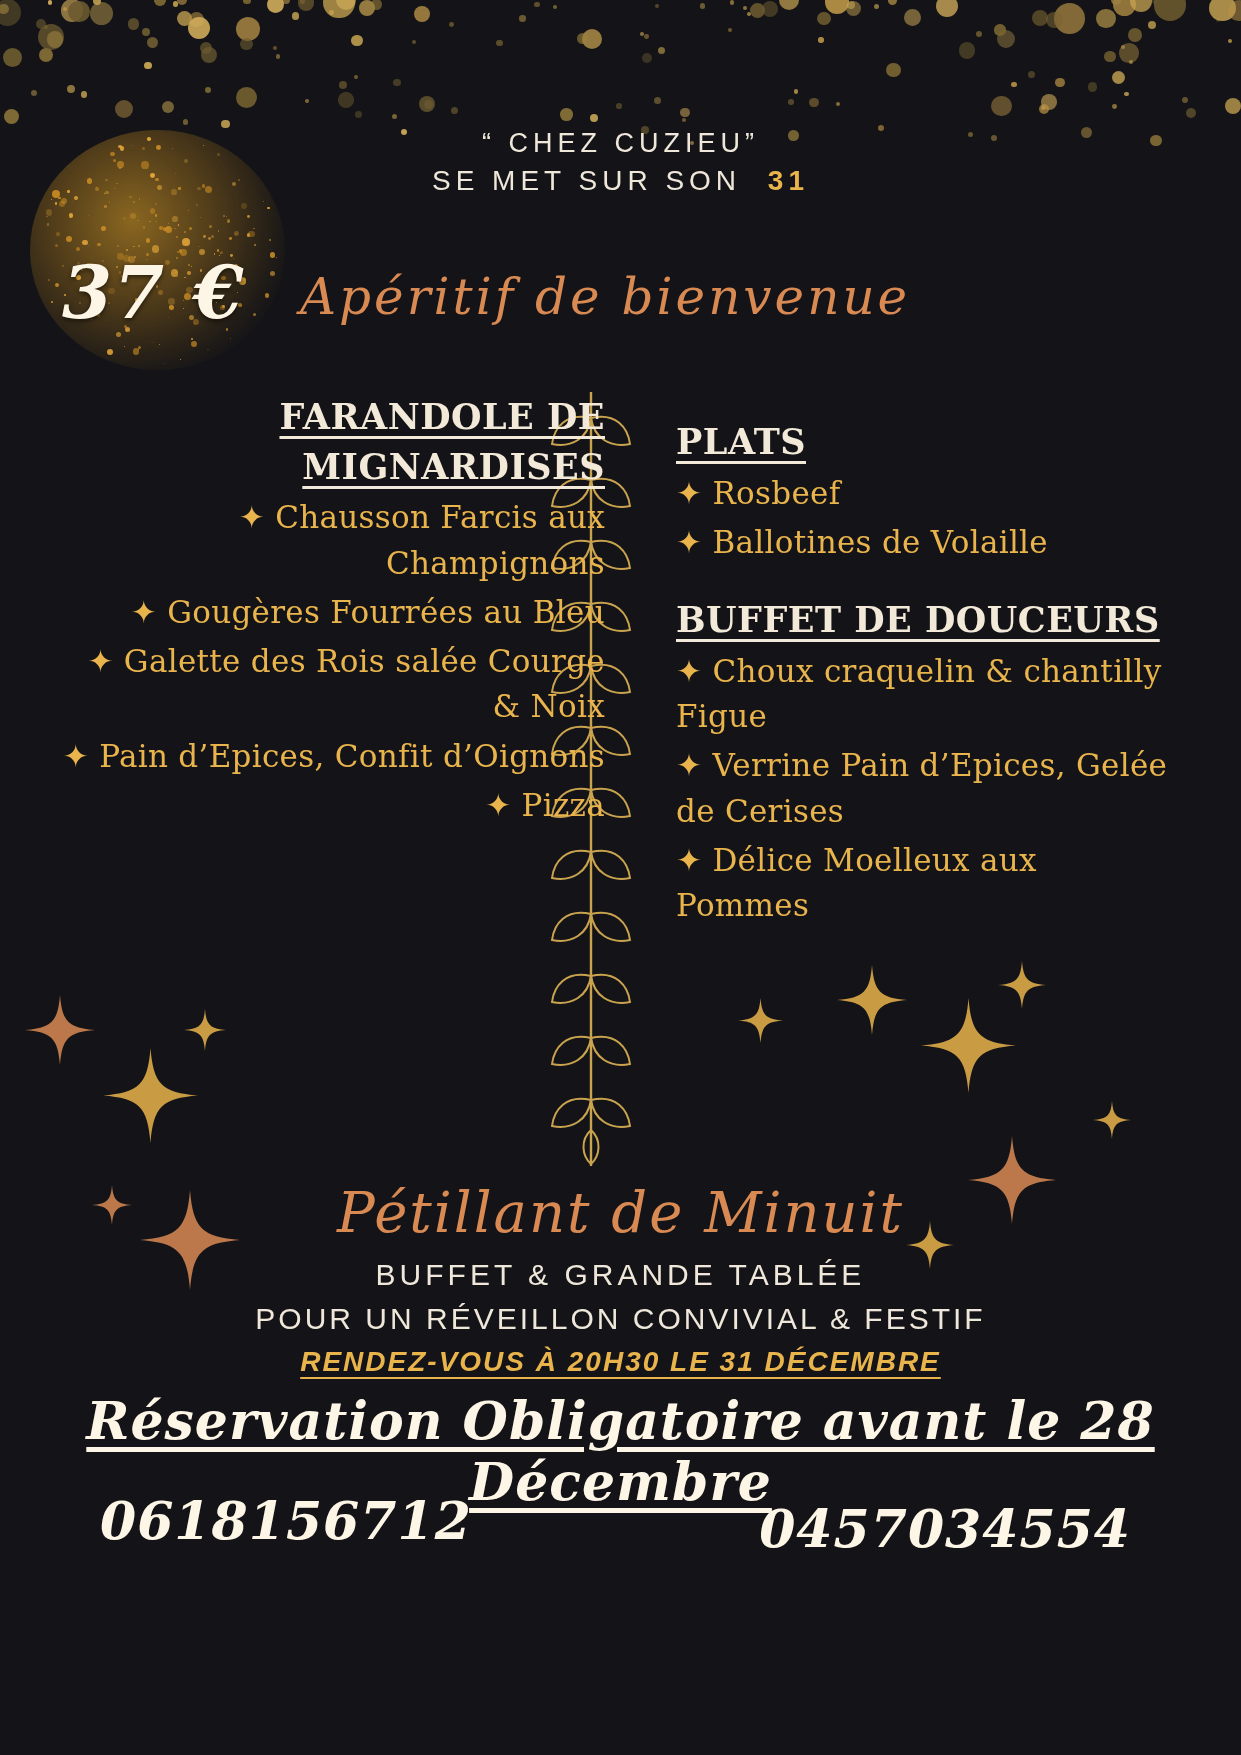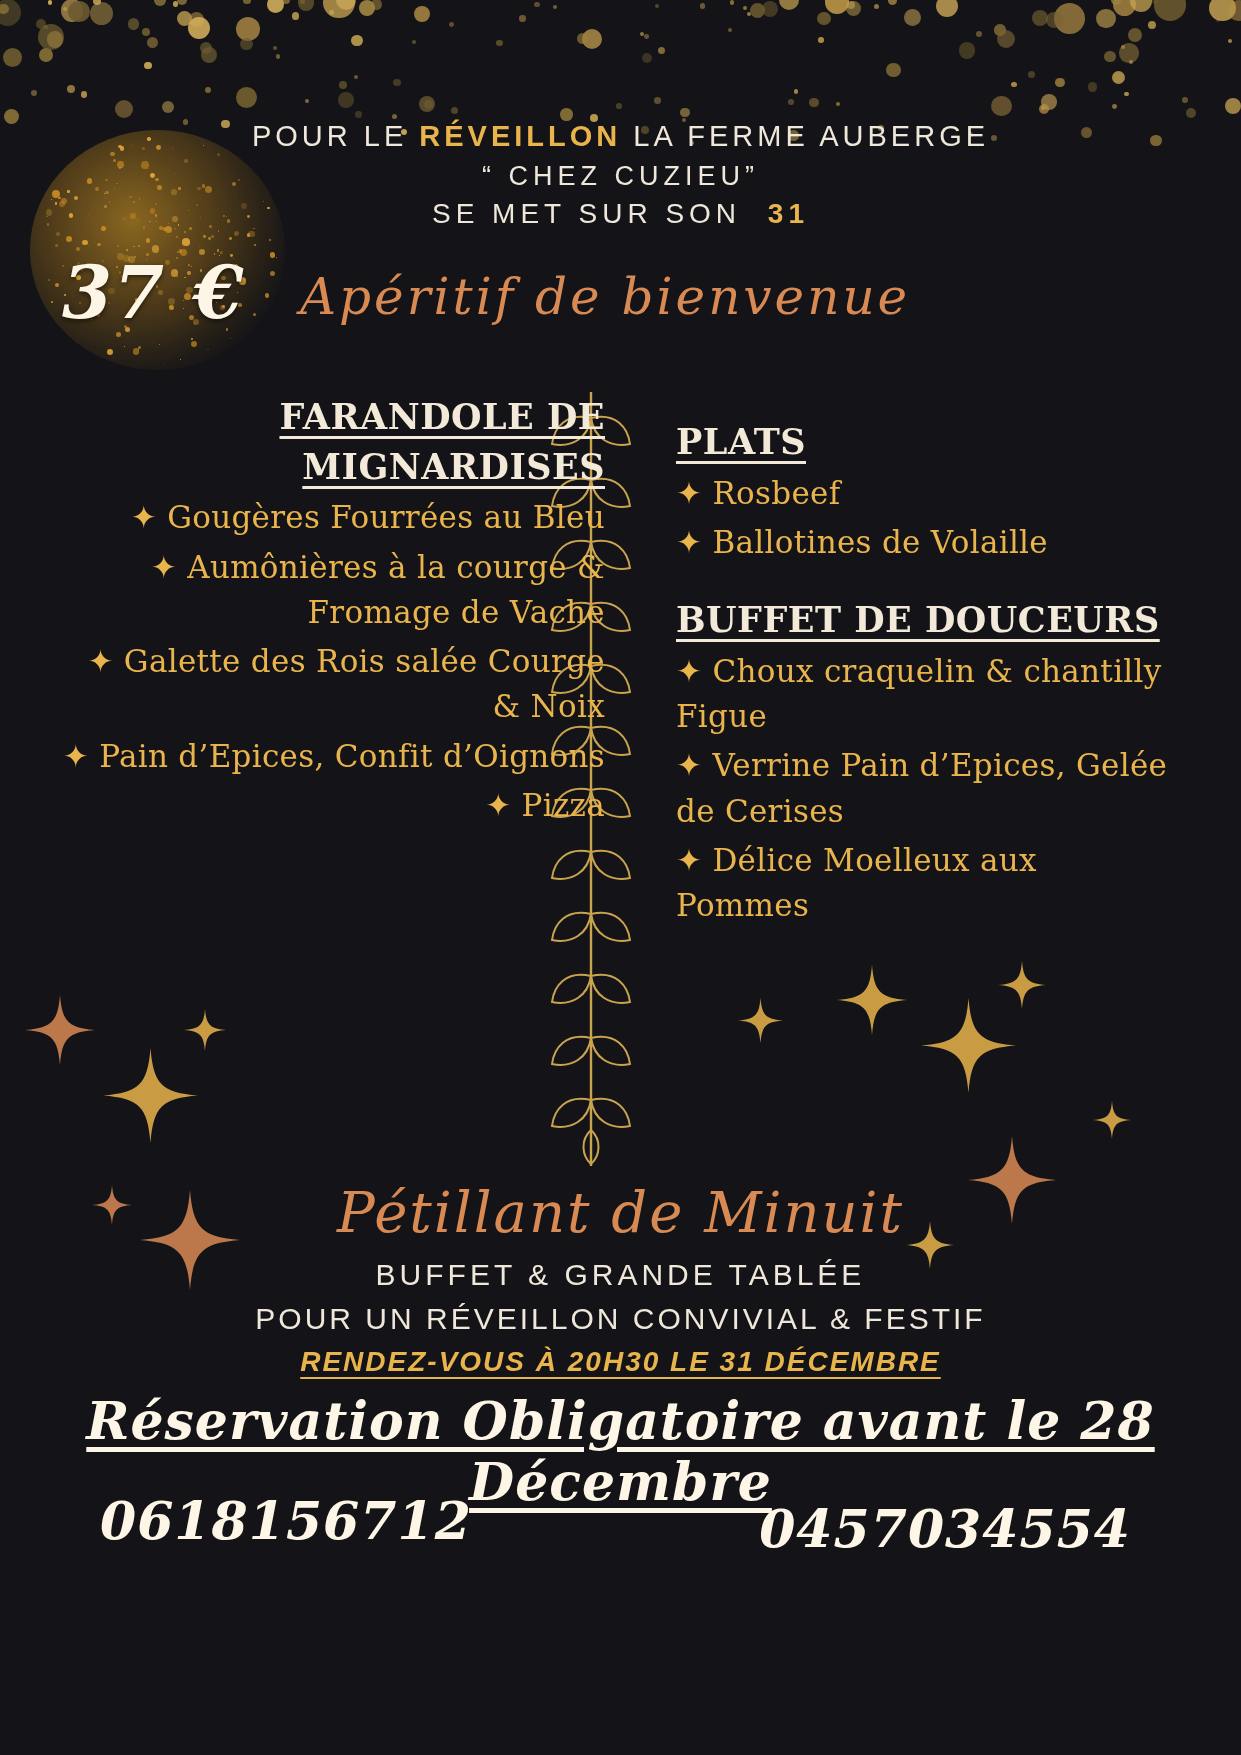--- a/index.html
+++ b/index.html
@@ -493,21 +493,20 @@
     <div class="sp" style="left: 150.108px; top: 228.613px; width: 1.17543px; height: 1.17543px; opacity: 0.92; background: rgb(232, 169, 58);"></div>
     <div class="sp" style="left: 154.454px; top: 100.523px; width: 2.01652px; height: 2.01652px; opacity: 0.73; background: rgb(201, 140, 36);"></div>
     <div class="sp" style="left: 102.94px; top: 115.521px; width: 1.82917px; height: 1.82917px; opacity: 0.59; background: rgb(232, 169, 58);"></div>
     <div class="sp" style="left: 77.8329px; top: 171.755px; width: 2.11758px; height: 2.11758px; opacity: 0.42; background: rgb(201, 140, 36);"></div>
     <div class="sp" style="left: 112.679px; top: 96.4334px; width: 2.25201px; height: 2.25201px; opacity: 0.31; background: rgb(232, 169, 58);"></div>
     <div class="sp" style="left: 135.263px; top: 129.616px; width: 4.93128px; height: 4.93128px; opacity: 0.33; background: rgb(232, 169, 58);"></div>
     <div class="sp" style="left: 239.21px; top: 109.287px; width: 1.49749px; height: 1.49749px; opacity: 0.55; background: rgb(232, 169, 58);"></div>
   </div>
 
 <div class="header">
-  <div class="l1"><span>POUR LE </span><b>RÉVEILLON</b><span> LA FERME AUBERGE</span></div>
   <div class="l2">“ CHEZ CUZIEU”</div>
   <div class="l3"><span>SE MET SUR SON </span><b>31</b></div>
 </div>
 
 <div class="price">37 €</div>
 
 <div class="aperitif">Apéritif de bienvenue</div>
 
 <div class="vine">
   <svg width="110" height="780" viewBox="0 0 110 780" xmlns="http://www.w3.org/2000/svg">
@@ -533,22 +532,22 @@
       <use href="#leafset" y="682"></use>
       <path d="M55 742 C44 752 46 768 55 776 C64 768 66 752 55 742 Z"></path>
     </g>
   </svg>
 </div>
 
 <div class="menu">
 
   <div class="col col-left">
     <div class="sec-title">FARANDOLE DE MIGNARDISES</div>
+    <div class="item">✦ Chausson Farcis aux Champignons</div>
     <div class="item">✦ Gougères Fourrées au Bleu</div>
-    <div class="item">✦ Aumônières  à la courge &amp; Fromage de Vache</div>
     <div class="item">✦ Galette des Rois salée Courge &amp; Noix</div>
     <div class="item">✦ Pain d’Epices, Confit d’Oignons</div>
     <div class="item">✦ Pizza</div>
   </div>
 
   <div class="col col-right">
     <div class="sec-title first">PLATS </div>
     <div class="item">✦ Rosbeef</div>
     <div class="item">✦ Ballotines de Volaille</div>
     <div class="sec-title">BUFFET DE DOUCEURS</div>

